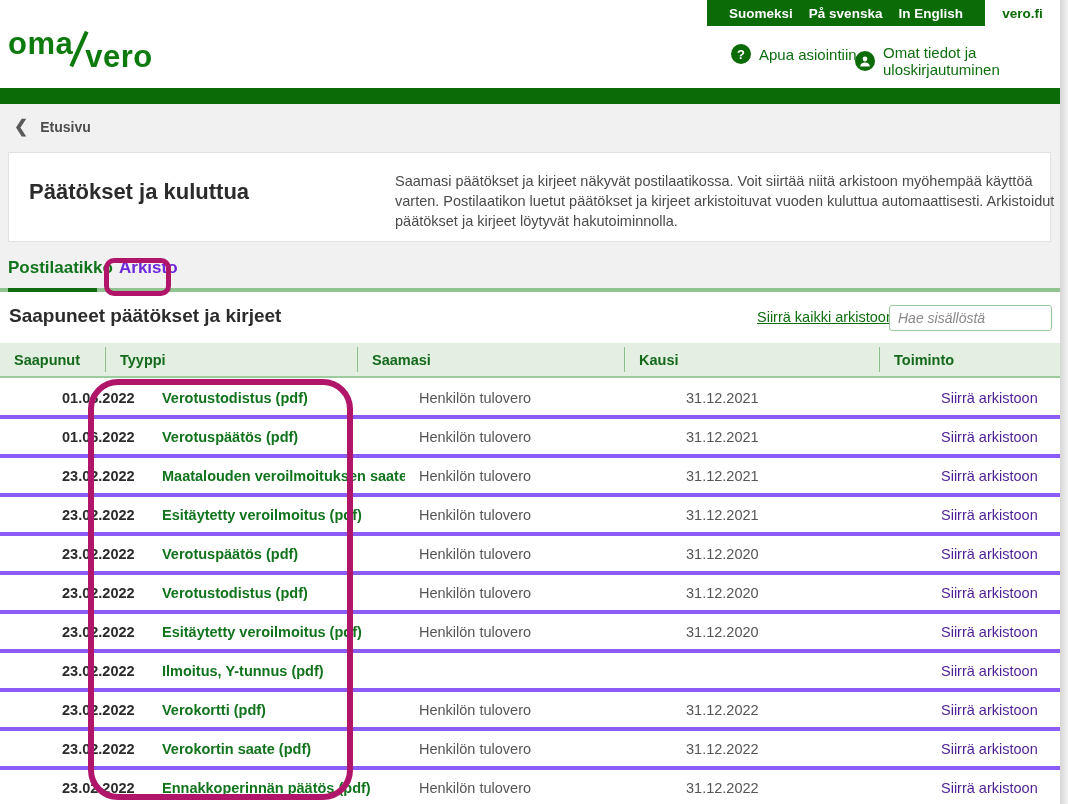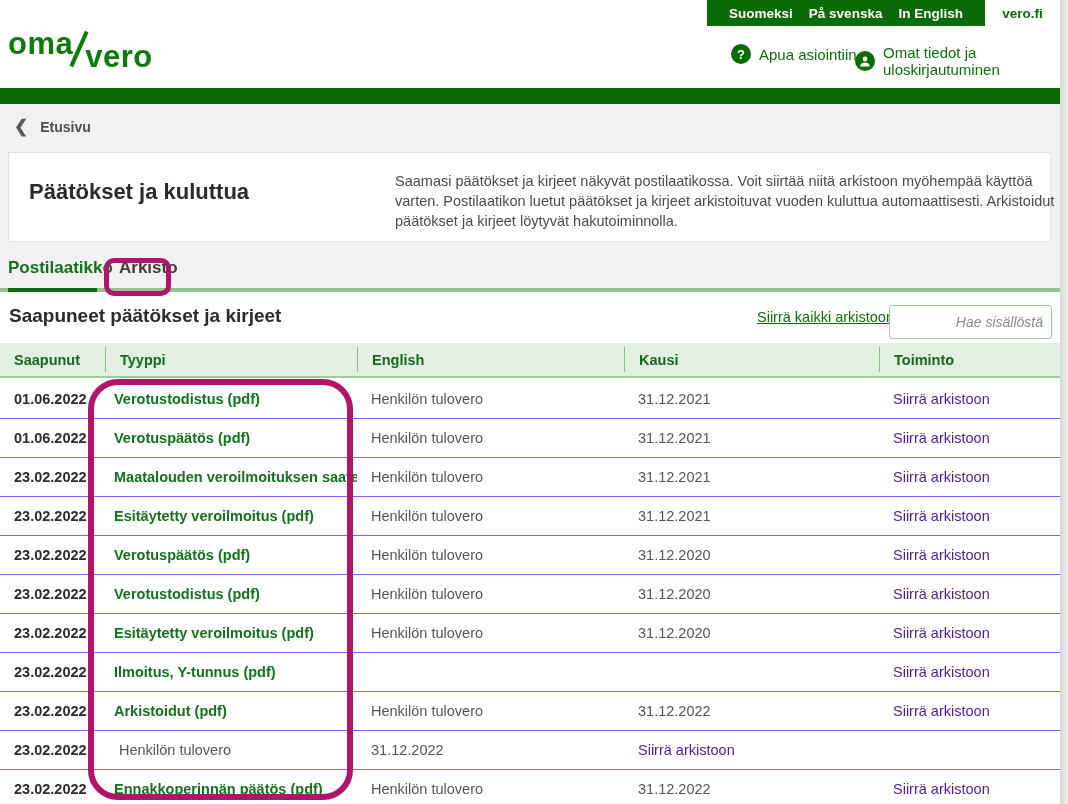--- a/index.html
+++ b/index.html
@@ -64,53 +64,52 @@
     position:absolute; left:358px; top:18px; width:682px;
     font-size:14.5px; color:#4a4a4a; line-height:20px;margin-left:28px;
   }
   .tabs { position:absolute; left:0; top:138px; width:1036px; height:50px; }
   .tab-active {
     position:absolute; left:8px; top:16px; font-size:17px; font-weight:bold;
     color:#12731d; cursor:pointer;
   }
   .tab-inactive {
     position:absolute; left:119px; top:16px; font-size:17px; font-weight:600;
-    color:#404040; cursor:pointer;
+    color:#6d28d9; cursor:pointer;
   }
   .tab-track { position:absolute; left:0; top:46px; width:1060px; height:4px; background:#92c492; }
   .tab-track-active { position:absolute; left:8px; top:46px; width:89px; height:4px; background:#116b11; z-index:1; }
 
   
   .main { position:relative; background:#fff; width:1060px; height:512px; }
   .inbox-heading { position:absolute; left:9px; top:13px; font-size:19px; font-weight:bold; color:#2b2b2b; }
   .archive-all {
     position:absolute; left:757px; top:17px; font-size:14.5px;
     color:#0e6e0e; text-decoration:underline; cursor:pointer;
   }
   .search-input {
-    position:absolute; left:889px; top:13px; width:163px; height:34px;
+    position:absolute; left:889px; top:13px; width:163px; height:26px;
     border:1px solid #9ccc9c; border-radius:3px; padding:0 8px;
     font-family:"Liberation Sans", sans-serif; font-size:14px; font-style:italic; color:#555;
     outline:none;
-    text-align:right;
   }
   .search-input::placeholder { color:#8a8a8a; font-style:italic; }
 
   .grid-row { display:grid; grid-template-columns:105px 252px 267px 255px 181px; width:1060px; }
   .thead {
     position:absolute; left:0; top:51px; height:35px;
     background:#e2efe1; border-bottom:2px solid #9ccc9c; align-items:center;
   }
   .th {
     color:#14691d; font-weight:bold; font-size:14.5px; padding-left:14px;
     height:25px; display:flex; align-items:center;
   }
   .th + .th { border-left:1px solid #8cbf8c; }
   .tbody { position:absolute; left:0; top:88px; width:1060px; }
-  .trow { height:39px; align-items:center; border-bottom:1px solid #8b5cf6; }
+  .trow { height:39px; align-items:center; border-bottom:4px solid #8b5cf6;padding-left:48px; }
   .td { padding-left:14px; font-size:14.5px; overflow:hidden; white-space:nowrap; }
   .cell-date { font-weight:bold; color:#2b2b2b; }
   .cell-type { font-weight:bold; color:#12731d; padding-left:9px; cursor:pointer; }
   .cell-tax, .cell-period { color:#555; }
   .cell-action { color:#4c1d95; cursor:pointer; }
 
   
   .annot { position:absolute; border:5px solid #b0156a; background:transparent; pointer-events:none; z-index:6; }
   .annot-arkisto { left:104px; top:258px; width:67px; height:38px; border-radius:10px; }
   .annot-tyyppi  { left:88px; top:379px; width:265px; height:421px; border-radius:30px; border-width:6px; }
@@ -169,21 +168,21 @@
   </div>
 
   <div class="main">
     <div class="inbox-heading">Saapuneet päätökset ja kirjeet</div>
     <a class="archive-all">Siirrä kaikki arkistoon</a>
     <input class="search-input" type="text" placeholder="Hae sisällöstä" style="">
 
     <div class="grid-row thead">
       <div class="th">Saapunut</div>
       <div class="th">Tyyppi</div>
-      <div class="th">English</div>
+      <div class="th">Saamasi</div>
       <div class="th">Kausi</div>
       <div class="th">Toiminto</div>
     </div>
 
     <div class="tbody">
   <div class="grid-row trow">
     <div class="td cell-date">01.06.2022</div>
     <div class="td cell-type">Verotustodistus (pdf)</div>
     <div class="td cell-tax">Henkilön tulovero</div>
     <div class="td cell-period">31.12.2021</div>
@@ -241,28 +240,29 @@
   <div class="grid-row trow">
     <div class="td cell-date">23.02.2022</div>
     <div class="td cell-type">Ilmoitus, Y-tunnus (pdf)</div>
     <div class="td cell-tax"></div>
     <div class="td cell-period"></div>
     <div class="td cell-action">Siirrä arkistoon</div>
   </div>
 
   <div class="grid-row trow">
     <div class="td cell-date">23.02.2022</div>
-    <div class="td cell-type">Arkistoidut (pdf)</div>
+    <div class="td cell-type">Verokortti (pdf)</div>
     <div class="td cell-tax">Henkilön tulovero</div>
     <div class="td cell-period">31.12.2022</div>
     <div class="td cell-action">Siirrä arkistoon</div>
   </div>
 
   <div class="grid-row trow">
     <div class="td cell-date">23.02.2022</div>
+    <div class="td cell-type">Verokortin saate (pdf)</div>
     <div class="td cell-tax">Henkilön tulovero</div>
     <div class="td cell-period">31.12.2022</div>
     <div class="td cell-action">Siirrä arkistoon</div>
   </div>
 
   <div class="grid-row trow">
     <div class="td cell-date">23.02.2022</div>
     <div class="td cell-type">Ennakkoperinnän päätös (pdf)</div>
     <div class="td cell-tax">Henkilön tulovero</div>
     <div class="td cell-period">31.12.2022</div>

